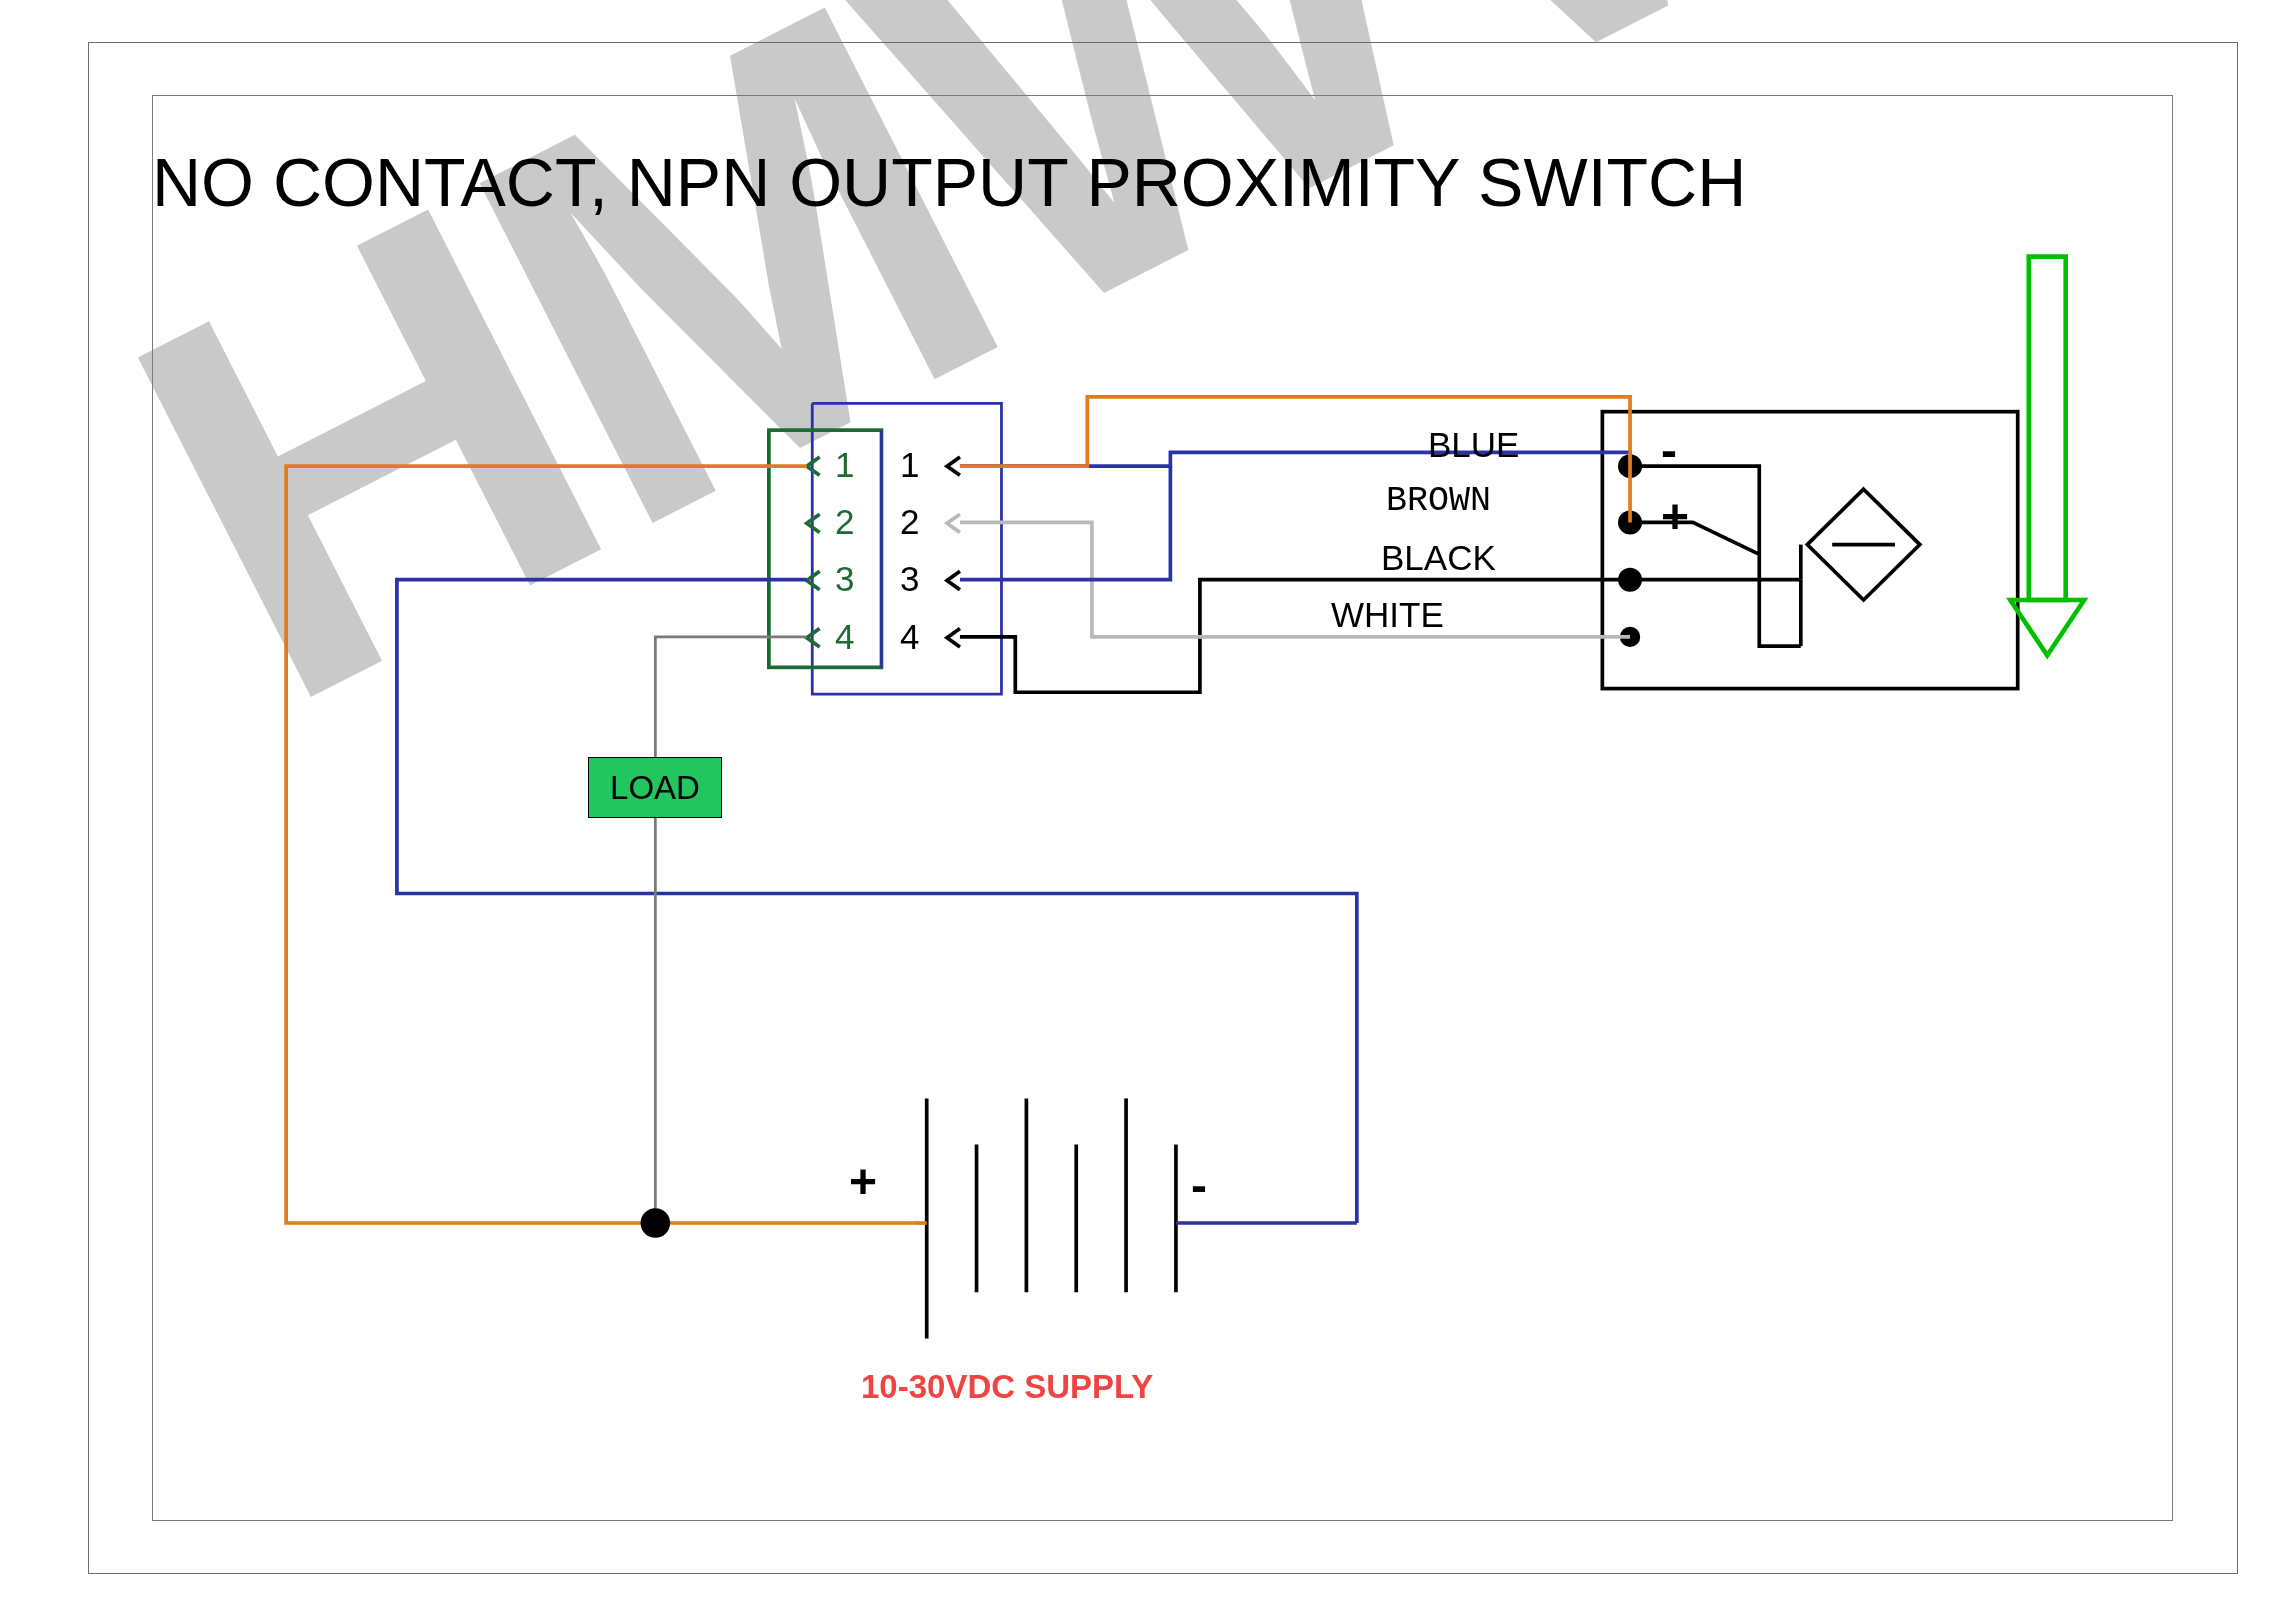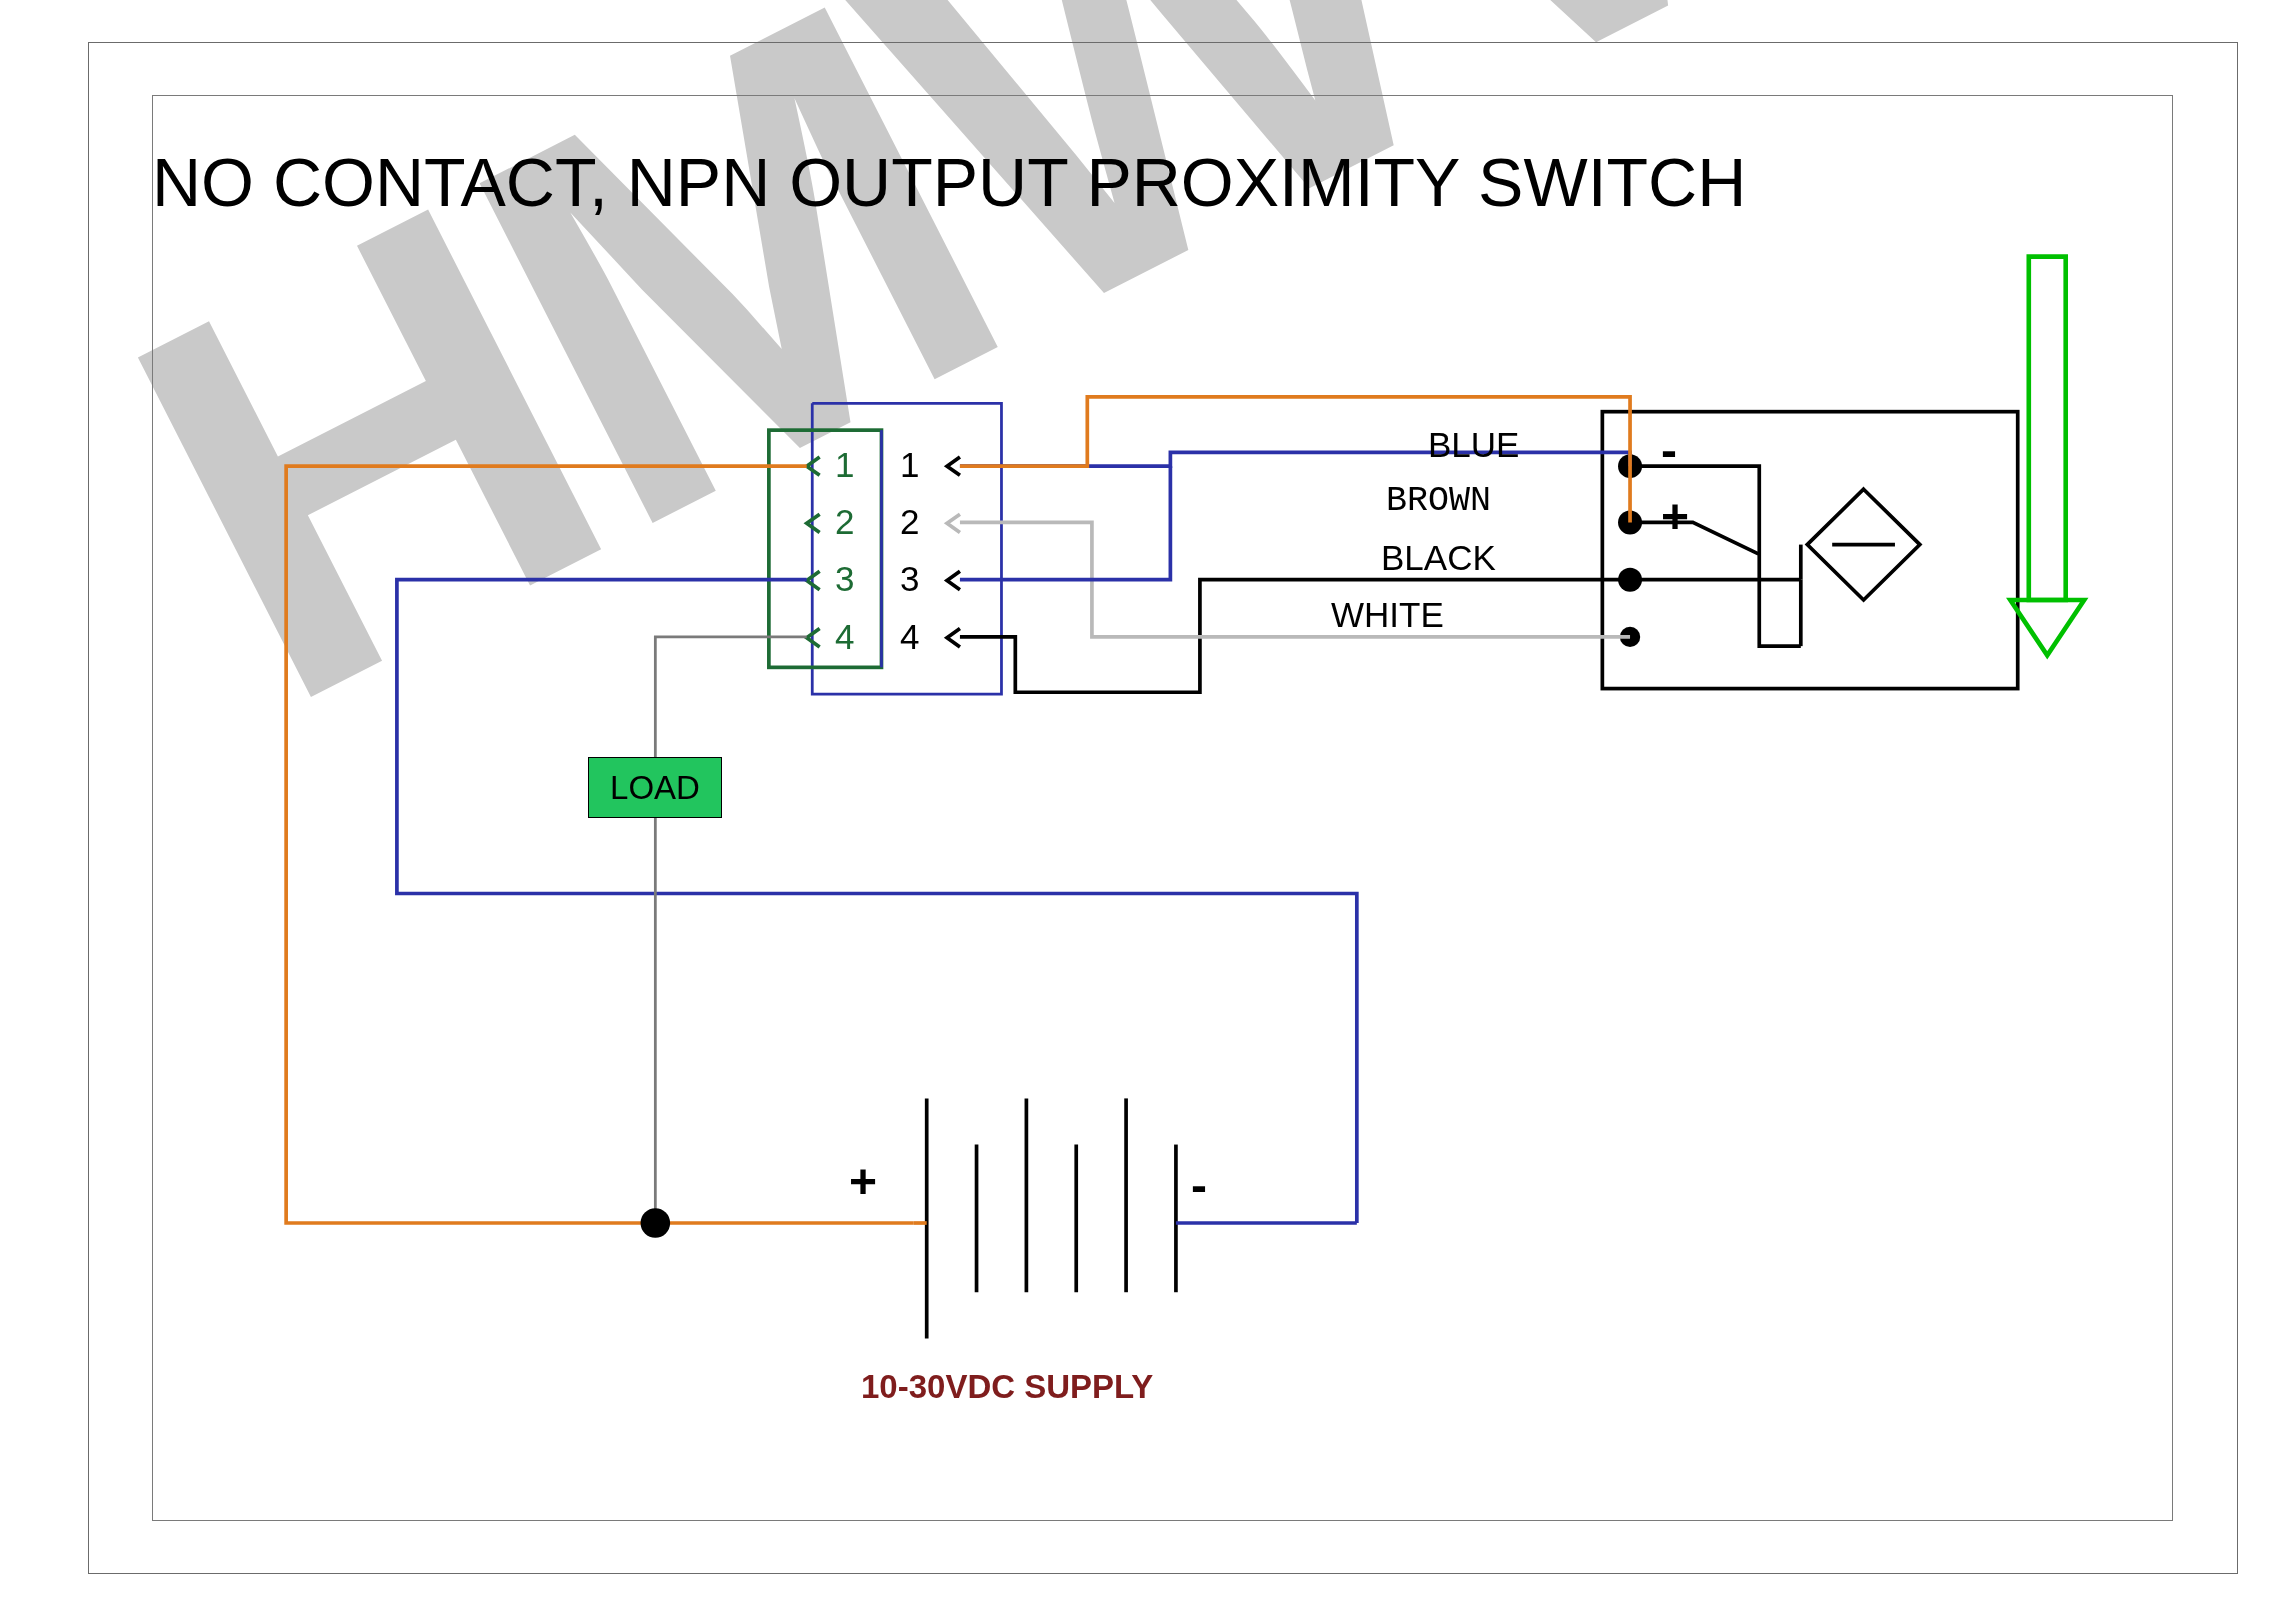--- a/index.html
+++ b/index.html
@@ -83,21 +83,21 @@
     font-size: 35px;
     color: #000000;
     white-space: nowrap;
   }
   .lbl-green {
     color: #1d6b34;
   }
   .lbl-supply {
     font-size: 33px;
     font-weight: bold;
-    color: #7f1d1d;
+    color: #ef4444;
   }
   .lbl-sign {
     font-size: 48px;
     font-weight: bold;
   }
   #load-box {
     position: absolute;
     left: 588px;
     top: 757px;
     width: 134px;

